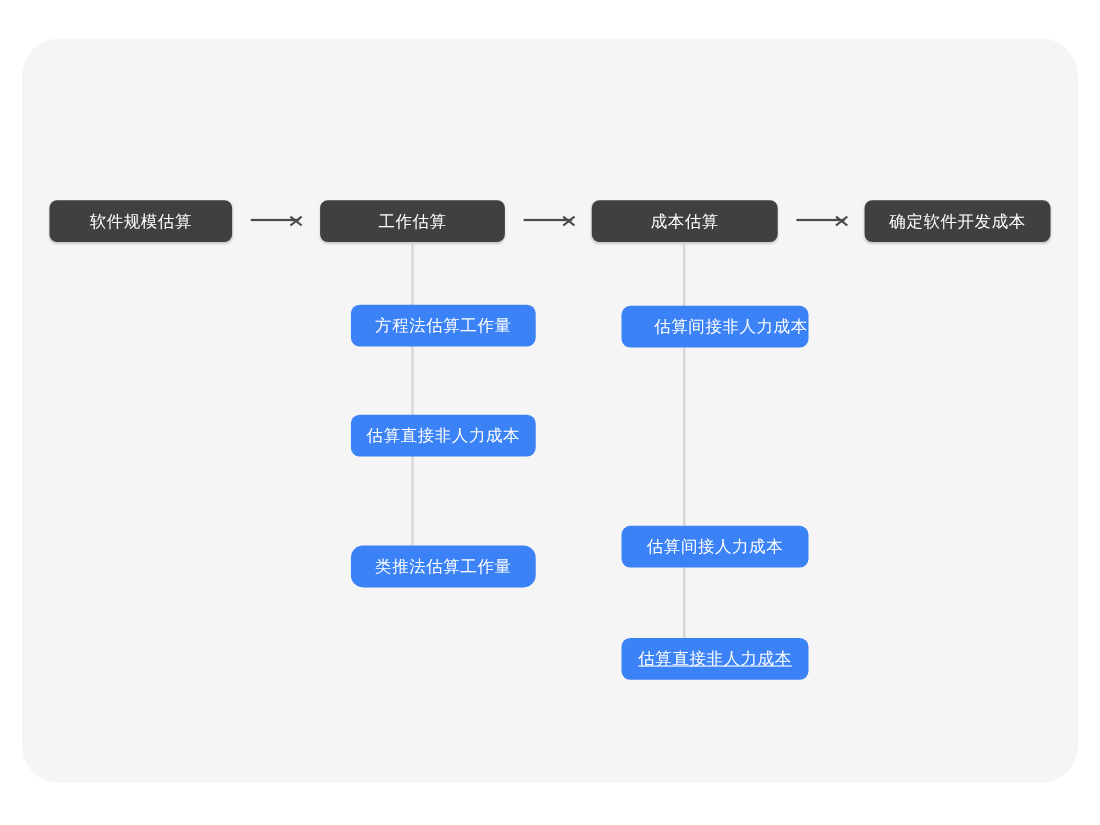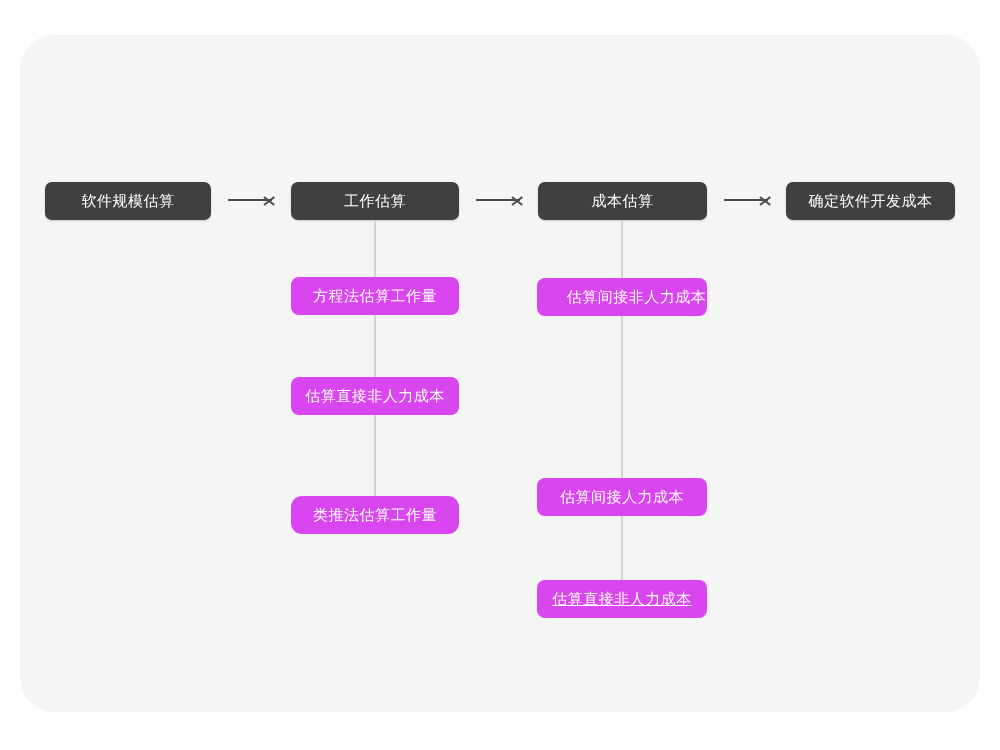--- a/index.html
+++ b/index.html
@@ -57,23 +57,24 @@
     font-size: 15px;
     letter-spacing: 0.5px;
     white-space: nowrap;
     height: 38px;
   }
   .node.primary {
     background: #404040;
     box-shadow: 0 1px 2px rgba(0,0,0,0.18);
   }
   .node.secondary {
-    background: #d946ef;
+    background: #3b82f6;
     border-radius: 8px;
     font-size: 15px;
+    margin-left: 28px;
   }
 
   
   .arrow {
     position: absolute;
     height: 22px;
     width: 52px;
     top: 189px;
   }
   .arrow .shaft {

